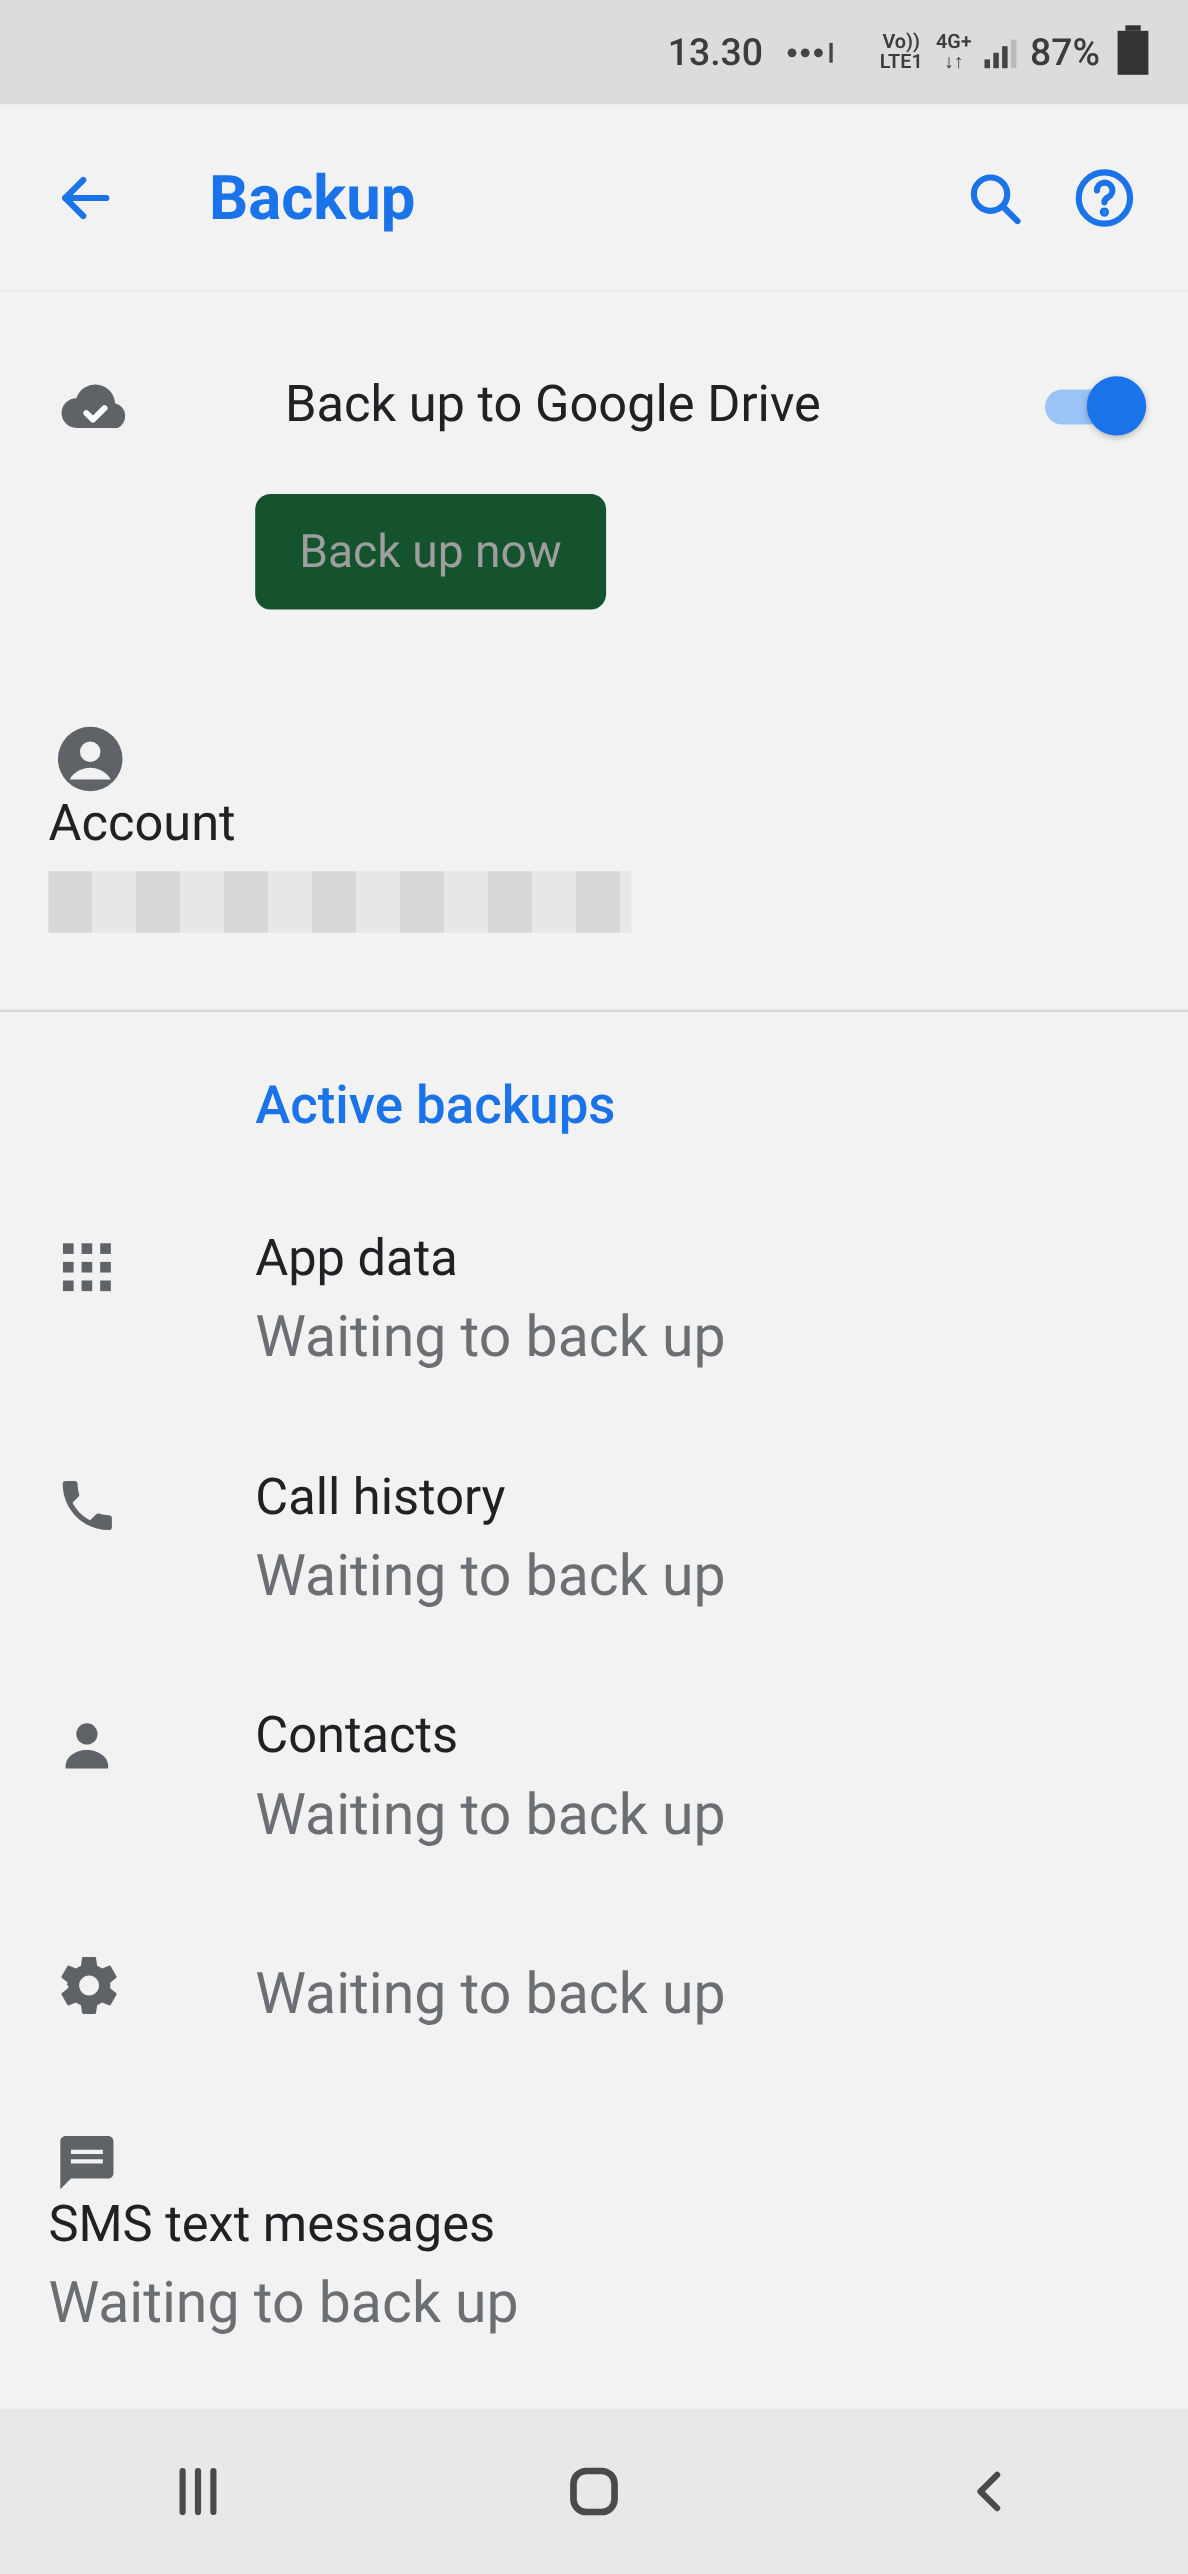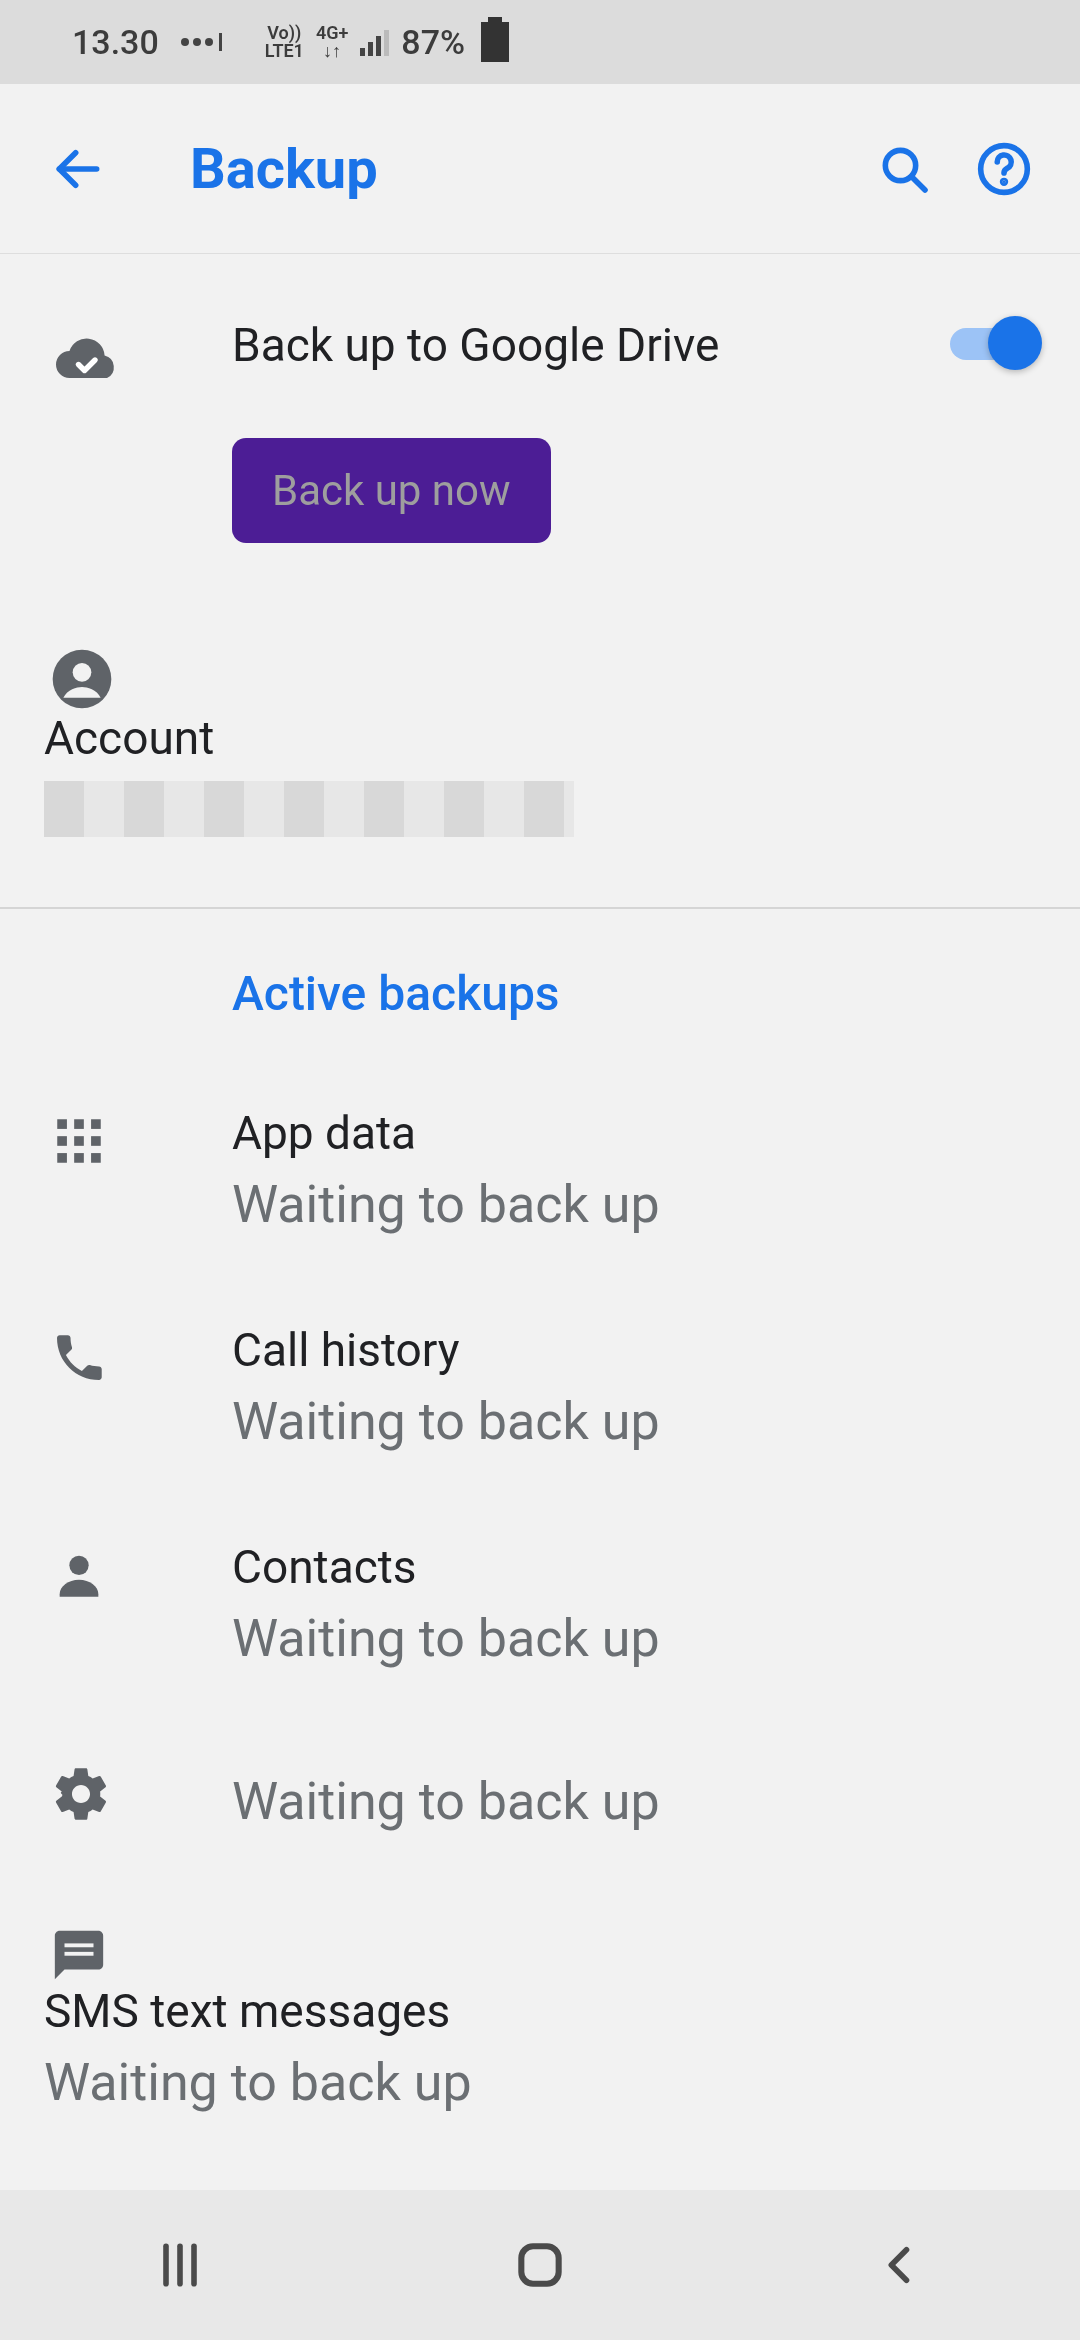--- a/index.html
+++ b/index.html
@@ -1,17 +1,17 @@
 <!DOCTYPE html>
 <html><head>
   <meta charset="utf-8">
   <style>
     * { margin: 0; padding: 0; box-sizing: border-box; -webkit-font-smoothing: antialiased; }
     html, body { width: 1080px; height: 2340px; font-family: Roboto, "Helvetica Neue", Arial, sans-serif; background: #f2f2f2; color: #202124; }
-    .status-bar { height: 84px; background: #dcdcdc; display: flex; align-items: center; justify-content: flex-start; padding: 0 36px 0 72px; font-size: 34px; color: #3c3c3c; }
+    .status-bar { height: 95px; background: #dcdcdc; display: flex; align-items: center; justify-content: flex-end; padding: 0 36px 0 72px; font-size: 34px; color: #3c3c3c; }
     .status-left { display: flex; align-items: center; gap: 22px; font-weight: 500; }
     .status-dots { display:flex; align-items:center; gap:4px; }
     .status-dots span.d{ width:8px; height:8px; border-radius:50%; background:#444; display:inline-block;}
     .status-dots span.bar{ width:3px; height:18px; background:#444; display:inline-block; margin-left:2px;}
     .status-right { display: flex; align-items: center; gap: 12px; font-size: 34px; font-weight:500;margin-left:43px; }
     .lte { font-size: 18px; line-height: 1; text-align: center; font-weight:600;}
     .signal { display:flex; align-items:flex-end; gap:3px; height:28px;}
     .signal span{ width:5px; background:#444; display:inline-block;}
     .signal span:nth-child(1){height:8px;} .signal span:nth-child(2){height:14px;} .signal span:nth-child(3){height:20px;} .signal span:nth-child(4){height:26px; background:#bbb;}
     .batt-icon{ width:28px; height:40px; background:#333; position:relative; margin-left:4px;}
@@ -23,21 +23,21 @@
     .app-bar .actions { display:flex; gap: 44px; margin-right: 12px;}
 
     .content { background:#f2f2f2; }
     .row { display:flex; align-items:flex-start; padding: 44px 36px 44px 44px; }
     .row .icon-col { width: 188px; display:flex; justify-content:flex-start; padding-left:6px; padding-top:6px;}
     .row .text-col { flex:1; }
     .row .ctrl-col { padding-right: 8px; }
     .title-text { font-size: 46px; color: #202124; font-weight: 400; }
     .sub-text { font-size: 52px; color: #6b6f73; margin-top: 14px; }
 
-    .btn-pill { display:inline-block; background:#4c1d95; color:#9e9e9e; font-size:42px; padding: 28px 40px; border-radius: 14px; margin-left:232px; margin-top: 24px; margin-bottom: 40px;}
+    .btn-pill { display:inline-block; background:#14532d; color:#9e9e9e; font-size:42px; padding: 28px 40px; border-radius: 14px; margin-left:232px; margin-top: 24px; margin-bottom: 40px;}
     .account-row { padding-top: 58px; padding-bottom: 70px; flex-direction: column;}
     .redacted { width: 530px; height: 56px; background: repeating-linear-gradient(90deg,#d8d8d8 0 40px,#e7e7e7 40px 80px); margin-top: 16px; }
 
     .divider { height: 2px; background:#d5d5d5; width:100%; }
     .section-header { font-size: 48px; font-weight: 500; color:#1a73e8; padding: 56px 48px 40px 232px; }
 
     .switch { width: 86px; height: 48px; position:relative; }
     .switch .track{ position:absolute; top:10px; left:0; width:80px; height:32px; border-radius:16px; background:#9cc3f6;}
     .switch .thumb{ position:absolute; top:-2px; right:-6px; width:54px; height:54px; border-radius:50%; background:#1a73e8; box-shadow:0 2px 6px rgba(0,0,0,.25);}
 
@@ -100,21 +100,21 @@
           <path d="M9.1 9a3 3 0 1 1 4.3 2.7c-.9.5-1.4 1-1.4 2"></path>
           <circle cx="12" cy="17.5" r="0.6" fill="#1a73e8"></circle>
         </svg>
     </div>
   </div>
 </div>
 
 <div class="content">
 
   
-  <div class="row" style="align-items:flex-start; padding-top:64px; padding-bottom:18px;">
+  <div class="row" style="align-items:center; padding-top:64px; padding-bottom:18px;gap:27px;">
     <div class="icon-col">
       <svg width="72" height="72" viewBox="0 0 24 24" fill="#5f6368">
           <path d="M19 18H6.5A4.5 4.5 0 0 1 6.5 9a6 6 0 0 1 11.7 1.5A4 4 0 0 1 19 18z"></path>
           <path d="M9.5 13.5l2 2 3.5-3.5" stroke="#fff" stroke-width="1.8" fill="none" stroke-linecap="round" stroke-linejoin="round"></path>
         </svg>
     </div>
     <div class="text-col">
       <div class="title-text">Back up to Google Drive</div>
     </div>
     <div class="ctrl-col">

